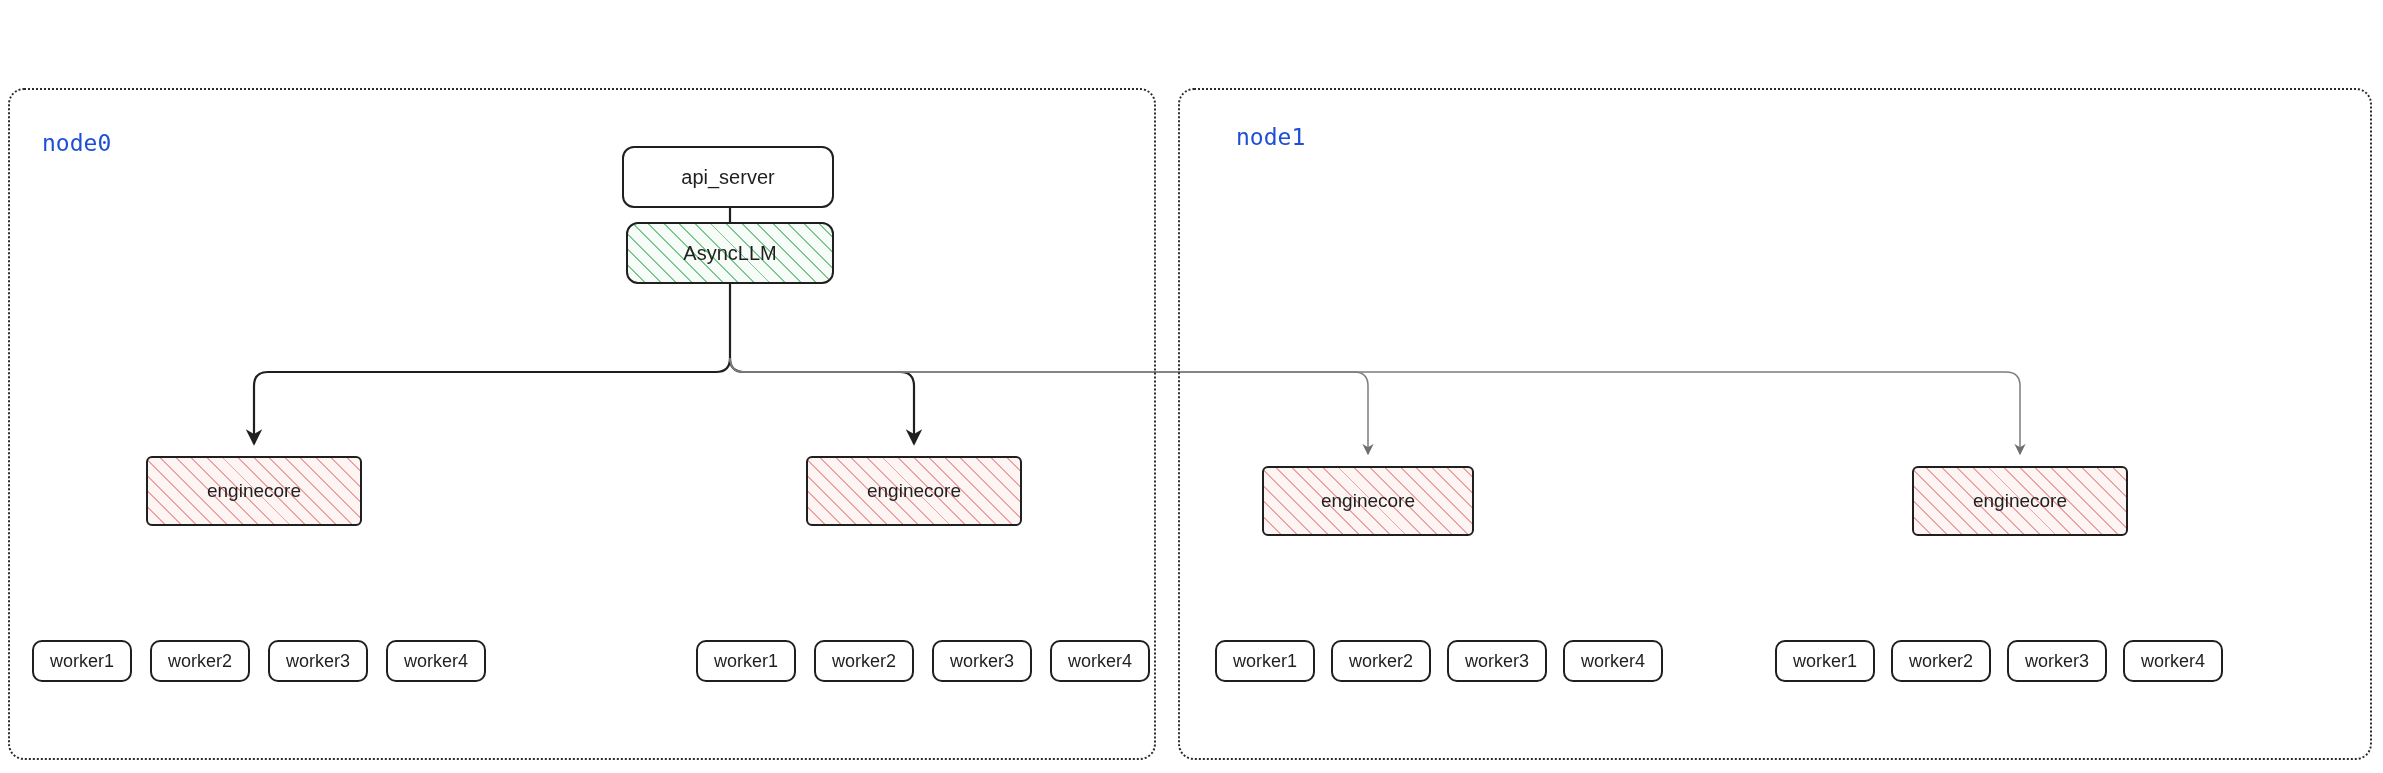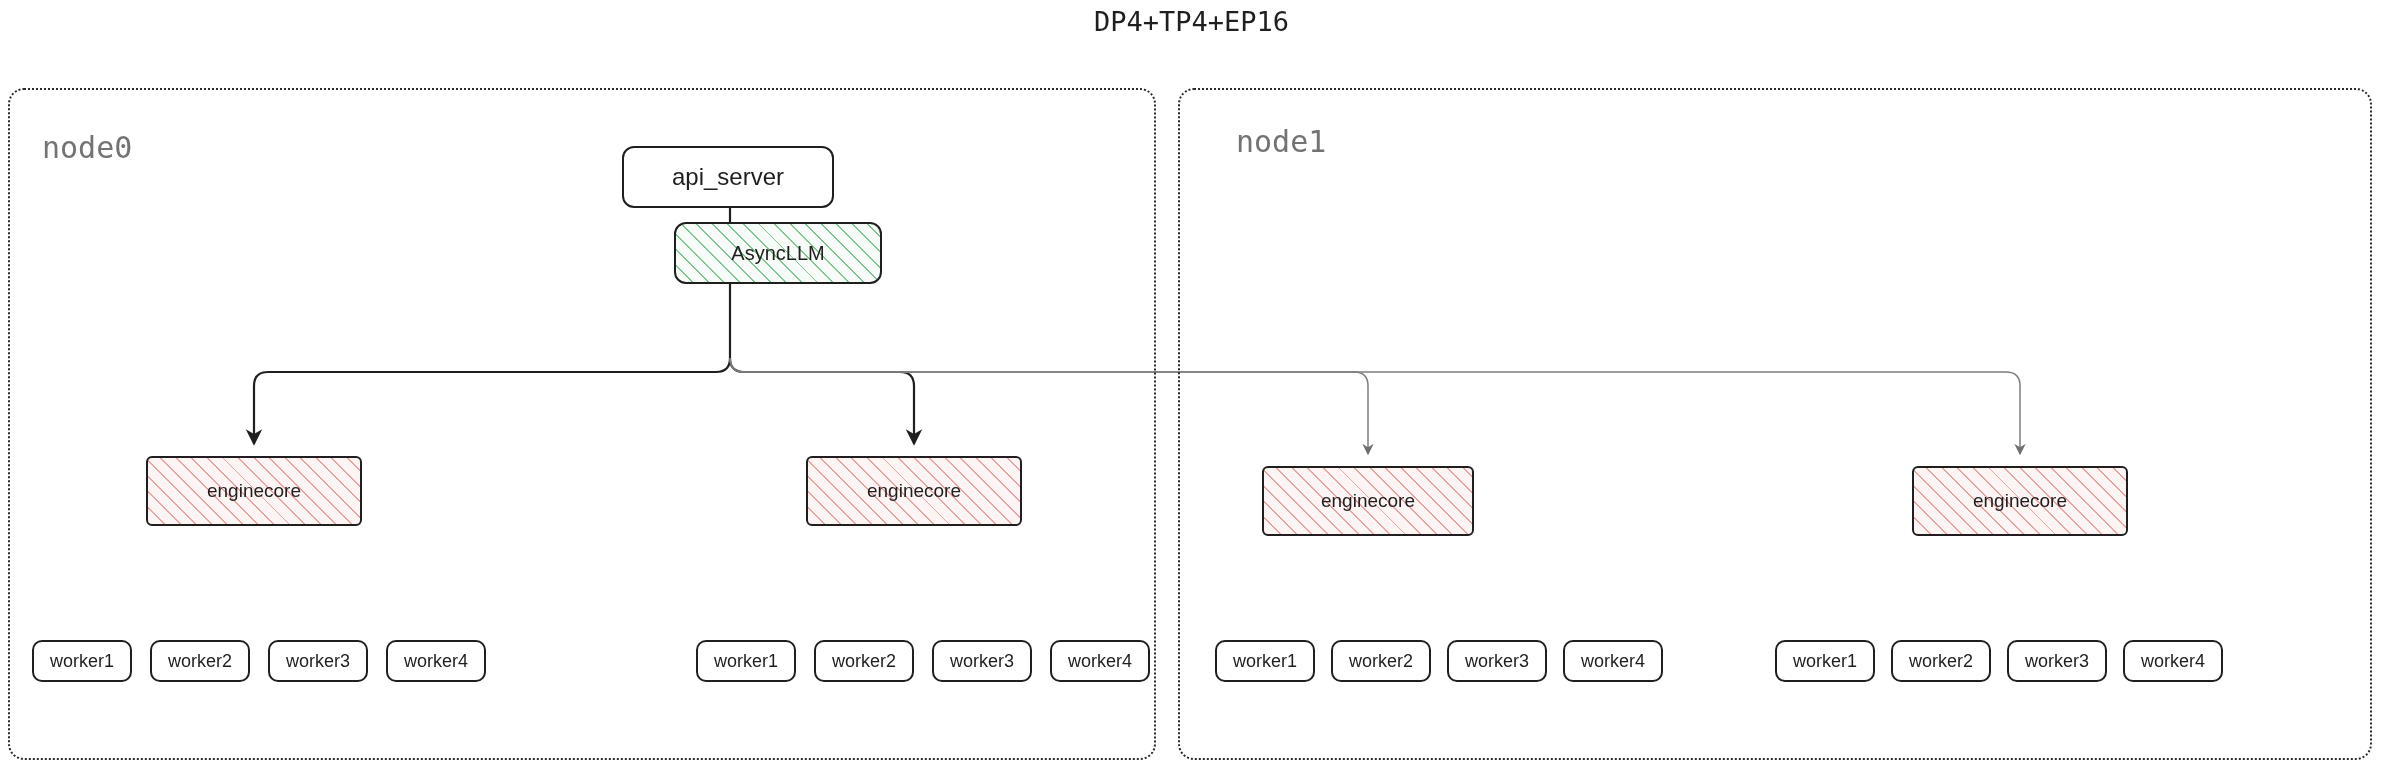--- a/index.html
+++ b/index.html
@@ -40,42 +40,42 @@
   .subgraph {
     position: absolute;
     border: 2.5px dotted #2b2b2b;
     border-radius: 16px;
     background: transparent;
     box-sizing: border-box;
   }
   .subgraph-label {
     position: absolute;
     font-family: "DejaVu Sans Mono", monospace;
-    font-size: 30px;
-    color: #737373;
+    font-size: 23px;
+    color: #1d4ed8;
     white-space: nowrap;
   }
 
   
   .node {
     position: absolute;
     box-sizing: border-box;
     border: 2.2px solid #1f1f1f;
     border-radius: 10px;
     display: flex;
     align-items: center;
     justify-content: center;
     background: #ffffff;
     color: #1f1f1f;
     font-family: "Liberation Sans", sans-serif;
     white-space: nowrap;
   }
 
   .node.api {
-    font-size: 24px;
+    font-size: 20px;
     border-radius: 12px;
   }
 
   .node.asyncllm {
     font-size: 20px;
     border-radius: 12px;
     background-color: #f7fcf8;
     background-image: repeating-linear-gradient(
         45deg,
         rgba(100, 190, 125, 0.85) 0px,
@@ -103,21 +103,20 @@
   }
 
   
   #edges { position:absolute; left:0; top:0; }
 </style>
 </head>
 <body>
 
 <div id="canvas">
 
-  <div class="diagram-title">DP4+TP4+EP16</div>
 
   <svg id="edges" width="2383" height="773">
     <defs>
       <marker id="arrowDark" viewBox="0 0 12 12" refX="9" refY="6" markerWidth="9" markerHeight="9" orient="auto-start-reverse">
         <path d="M 0 1 L 10 6 L 0 11 L 3 6 z" fill="#1f1f1f"></path>
       </marker>
       <marker id="arrowLight" viewBox="0 0 12 12" refX="9" refY="6" markerWidth="9" markerHeight="9" orient="auto-start-reverse">
         <path d="M 0 1 L 10 6 L 0 11 L 3 6 z" fill="#6f6f6f"></path>
       </marker>
     </defs>
@@ -136,21 +135,21 @@
   </svg>
 
   <div class="subgraph" id="sg-node0" style="left: 8px; top: 88px; width: 1148px; height: 672px;"></div>
   <div class="subgraph-label" id="sg-node0-label" style="left: 42px; top: 130px;">node0</div>
 
   <div class="subgraph" id="sg-node1" style="left: 1178px; top: 88px; width: 1194px; height: 672px;"></div>
   <div class="subgraph-label" id="sg-node1-label" style="left: 1212px; top: 124px; margin-left: 24px;">node1</div>
 
   <div class="node api" id="n-api_server" style="left: 622px; top: 146px; width: 212px; height: 62px;">api_server</div>
 
-  <div class="node asyncllm" id="n-asyncllm" style="left: 626px; top: 222px; width: 208px; height: 62px; margin-left: 48px;">AsyncLLM</div>
+  <div class="node asyncllm" id="n-asyncllm" style="left: 626px; top: 222px; width: 208px; height: 62px;">AsyncLLM</div>
 
   <div class="node enginecore" id="n-ec0" style="left: 146px; top: 456px; width: 216px; height: 70px;">enginecore</div>
   <div class="node enginecore" id="n-ec1" style="left: 806px; top: 456px; width: 216px; height: 70px;">enginecore</div>
   <div class="node enginecore" id="n-ec2" style="left: 1262px; top: 466px; width: 212px; height: 70px;">enginecore</div>
   <div class="node enginecore" id="n-ec3" style="left: 1912px; top: 466px; width: 216px; height: 70px;">enginecore</div>
 
   <div id="workers-layer">
       <div class="node worker" style="left: 32px; top: 640px; width: 100px; height: 42px;">worker1</div>
       <div class="node worker" style="left: 150px; top: 640px; width: 100px; height: 42px;">worker2</div>
       <div class="node worker" style="left: 268px; top: 640px; width: 100px; height: 42px;">worker3</div>

